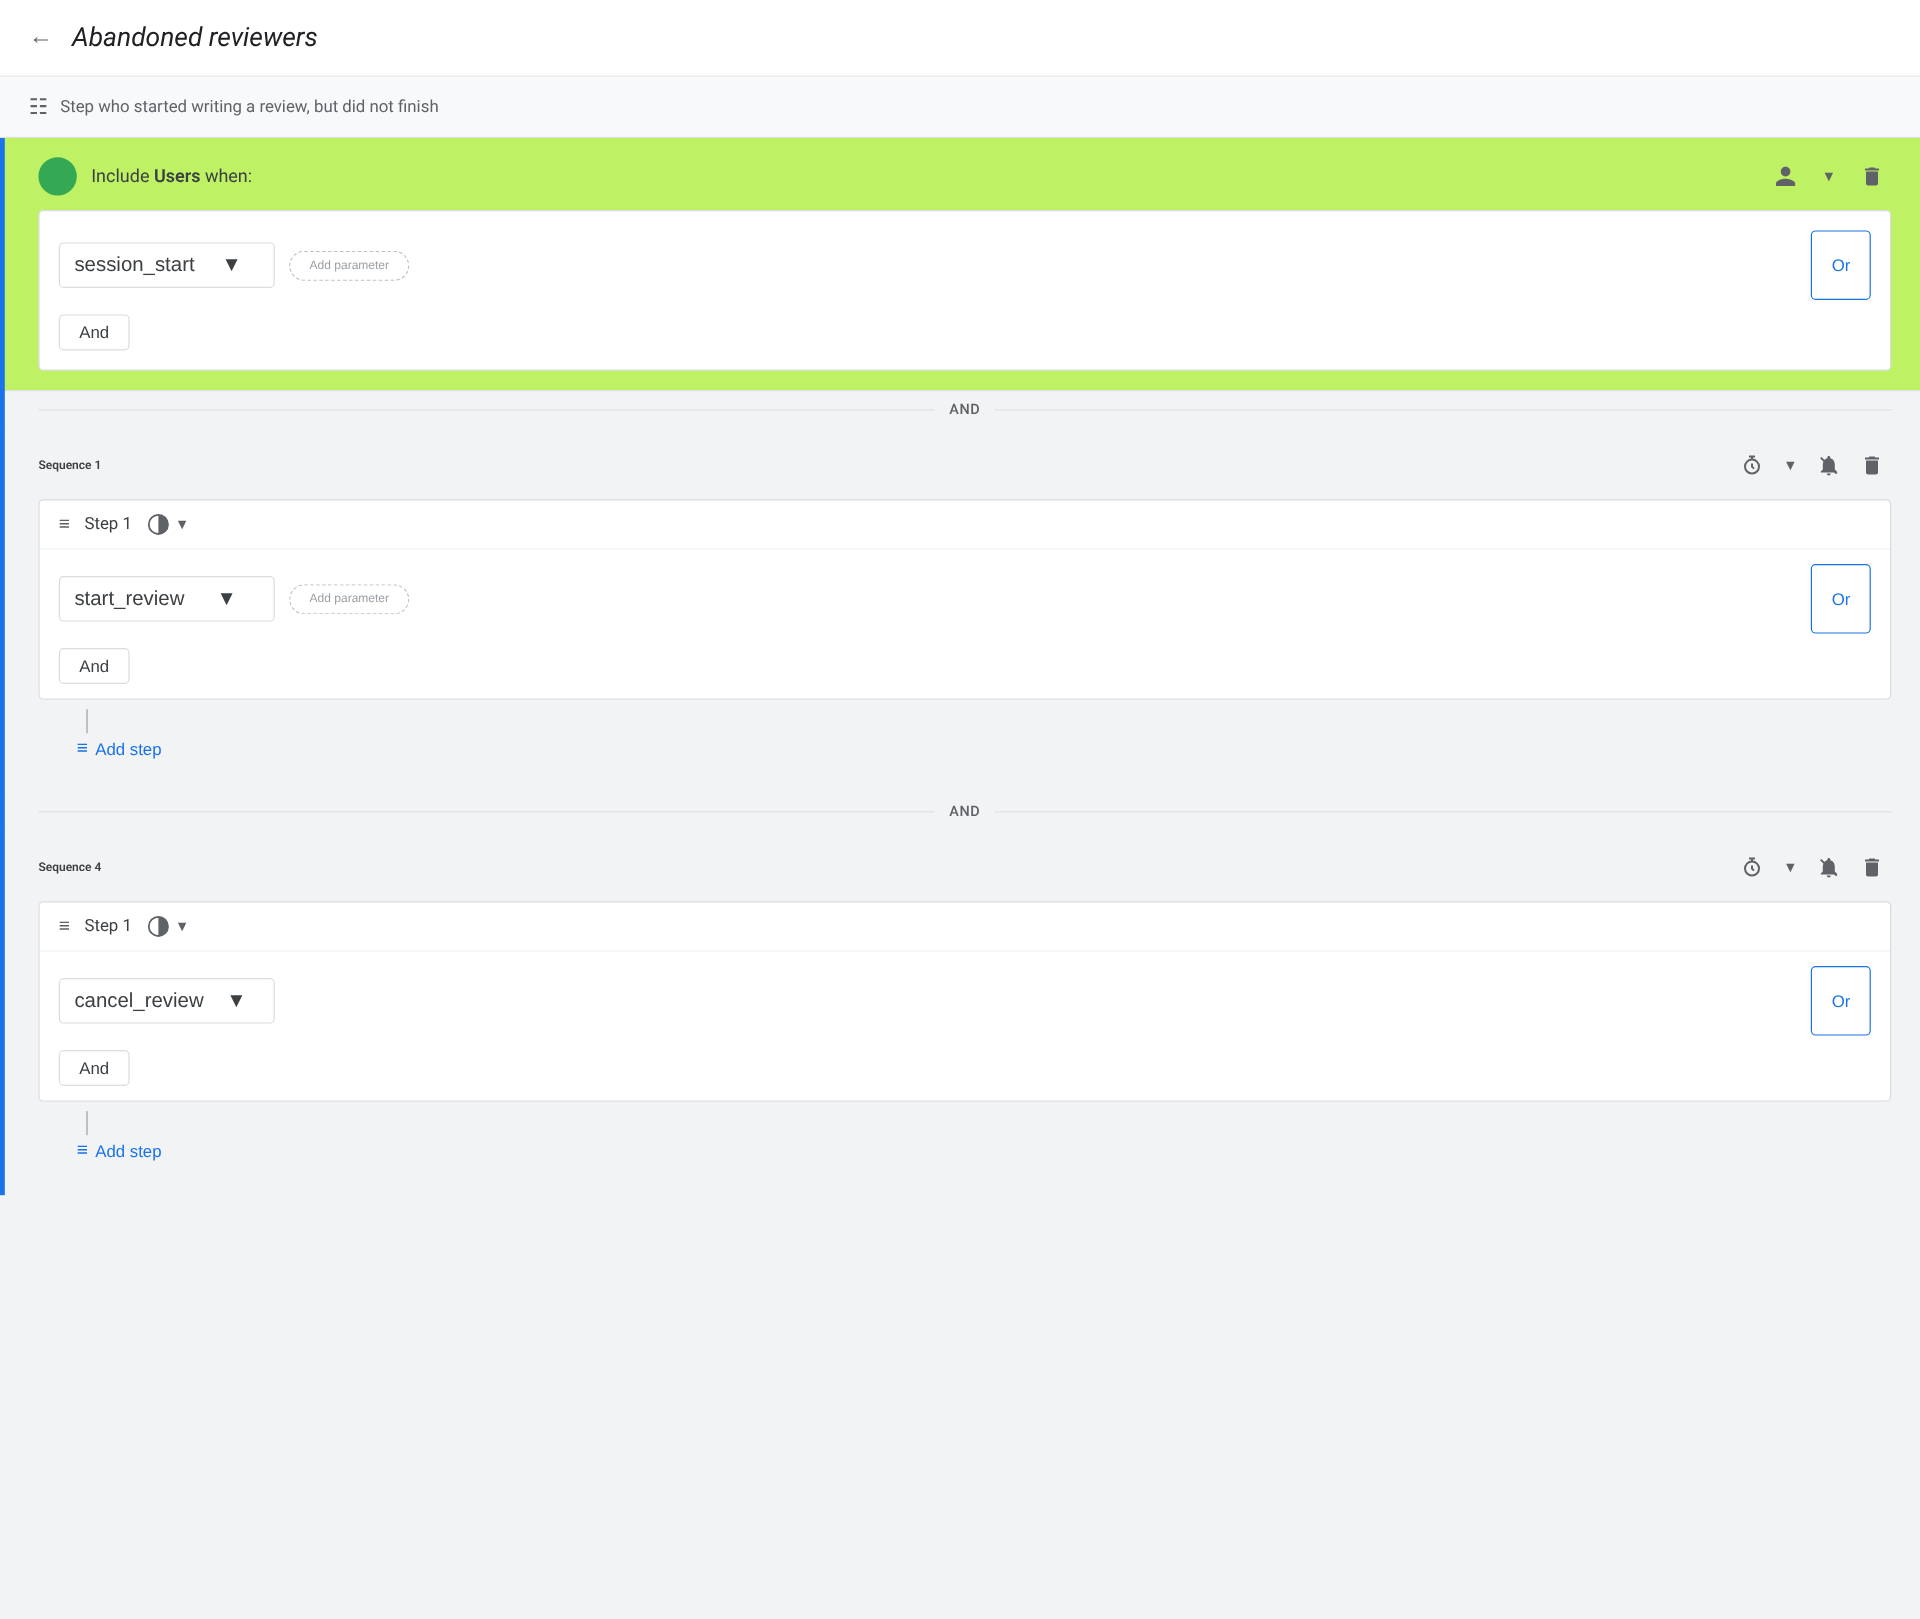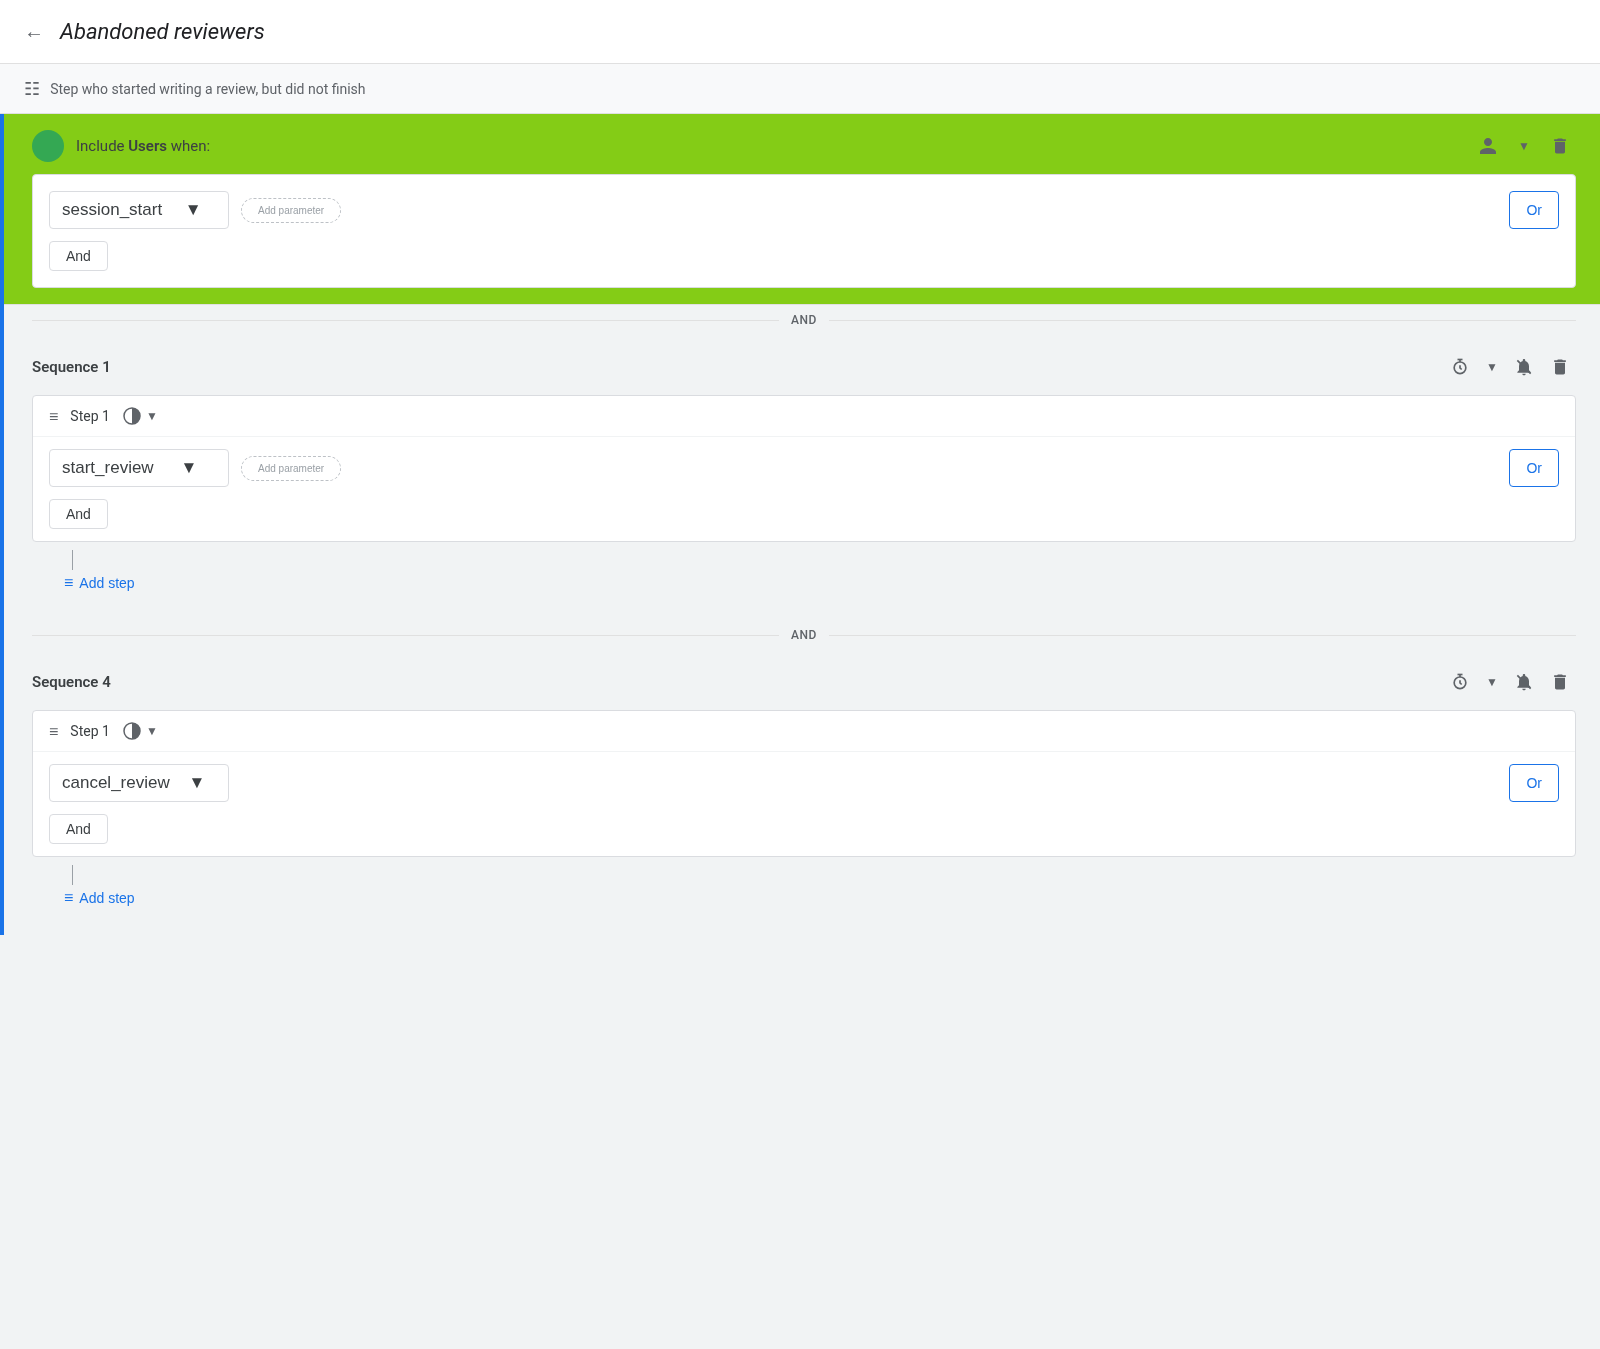--- a/index.html
+++ b/index.html
@@ -71,21 +71,21 @@
       left: 0;
       top: 0;
       bottom: 0;
       width: 4px;
       background: #1a73e8;
       z-index: 1;
     }
 
     
     .include-section {
-      background: #84cc16;
+      background: #bef264;
       padding: 16px 24px 16px 32px;
       border-bottom: 1px solid #e0e0e0;
     }
     .include-header {
       display: flex;
       align-items: center;
       justify-content: space-between;
       margin-bottom: 12px;
     }
     .include-header-left {
@@ -157,21 +157,21 @@
       padding: 6px 16px;
       background: none;
       color: #9aa0a6;
       cursor: pointer;
       font-size: 10px;
     }
     .or-btn {
       margin-left: auto;
       border: 1px solid #1a73e8;
       border-radius: 4px;
-      padding: 10px 16px;
+      padding: 20px 16px;
       background: #fff;
       color: #1a73e8;
       cursor: pointer;
       font-size: 14px;
     }
     .and-btn {
       border: 1px solid #dadce0;
       border-radius: 4px;
       padding: 6px 16px;
       background: #fff;
@@ -205,21 +205,21 @@
       background: #f1f3f4;
       padding: 16px 24px 16px 32px;
     }
     .sequence-header {
       display: flex;
       align-items: center;
       justify-content: space-between;
       margin-bottom: 12px;
     }
     .sequence-title {
-      font-size: 15px;
+      font-size: 10px;
       font-weight: 600;
       color: #3c4043;
     }
     .sequence-header-right {
       display: flex;
       align-items: center;
       gap: 4px;
     }
 
     

